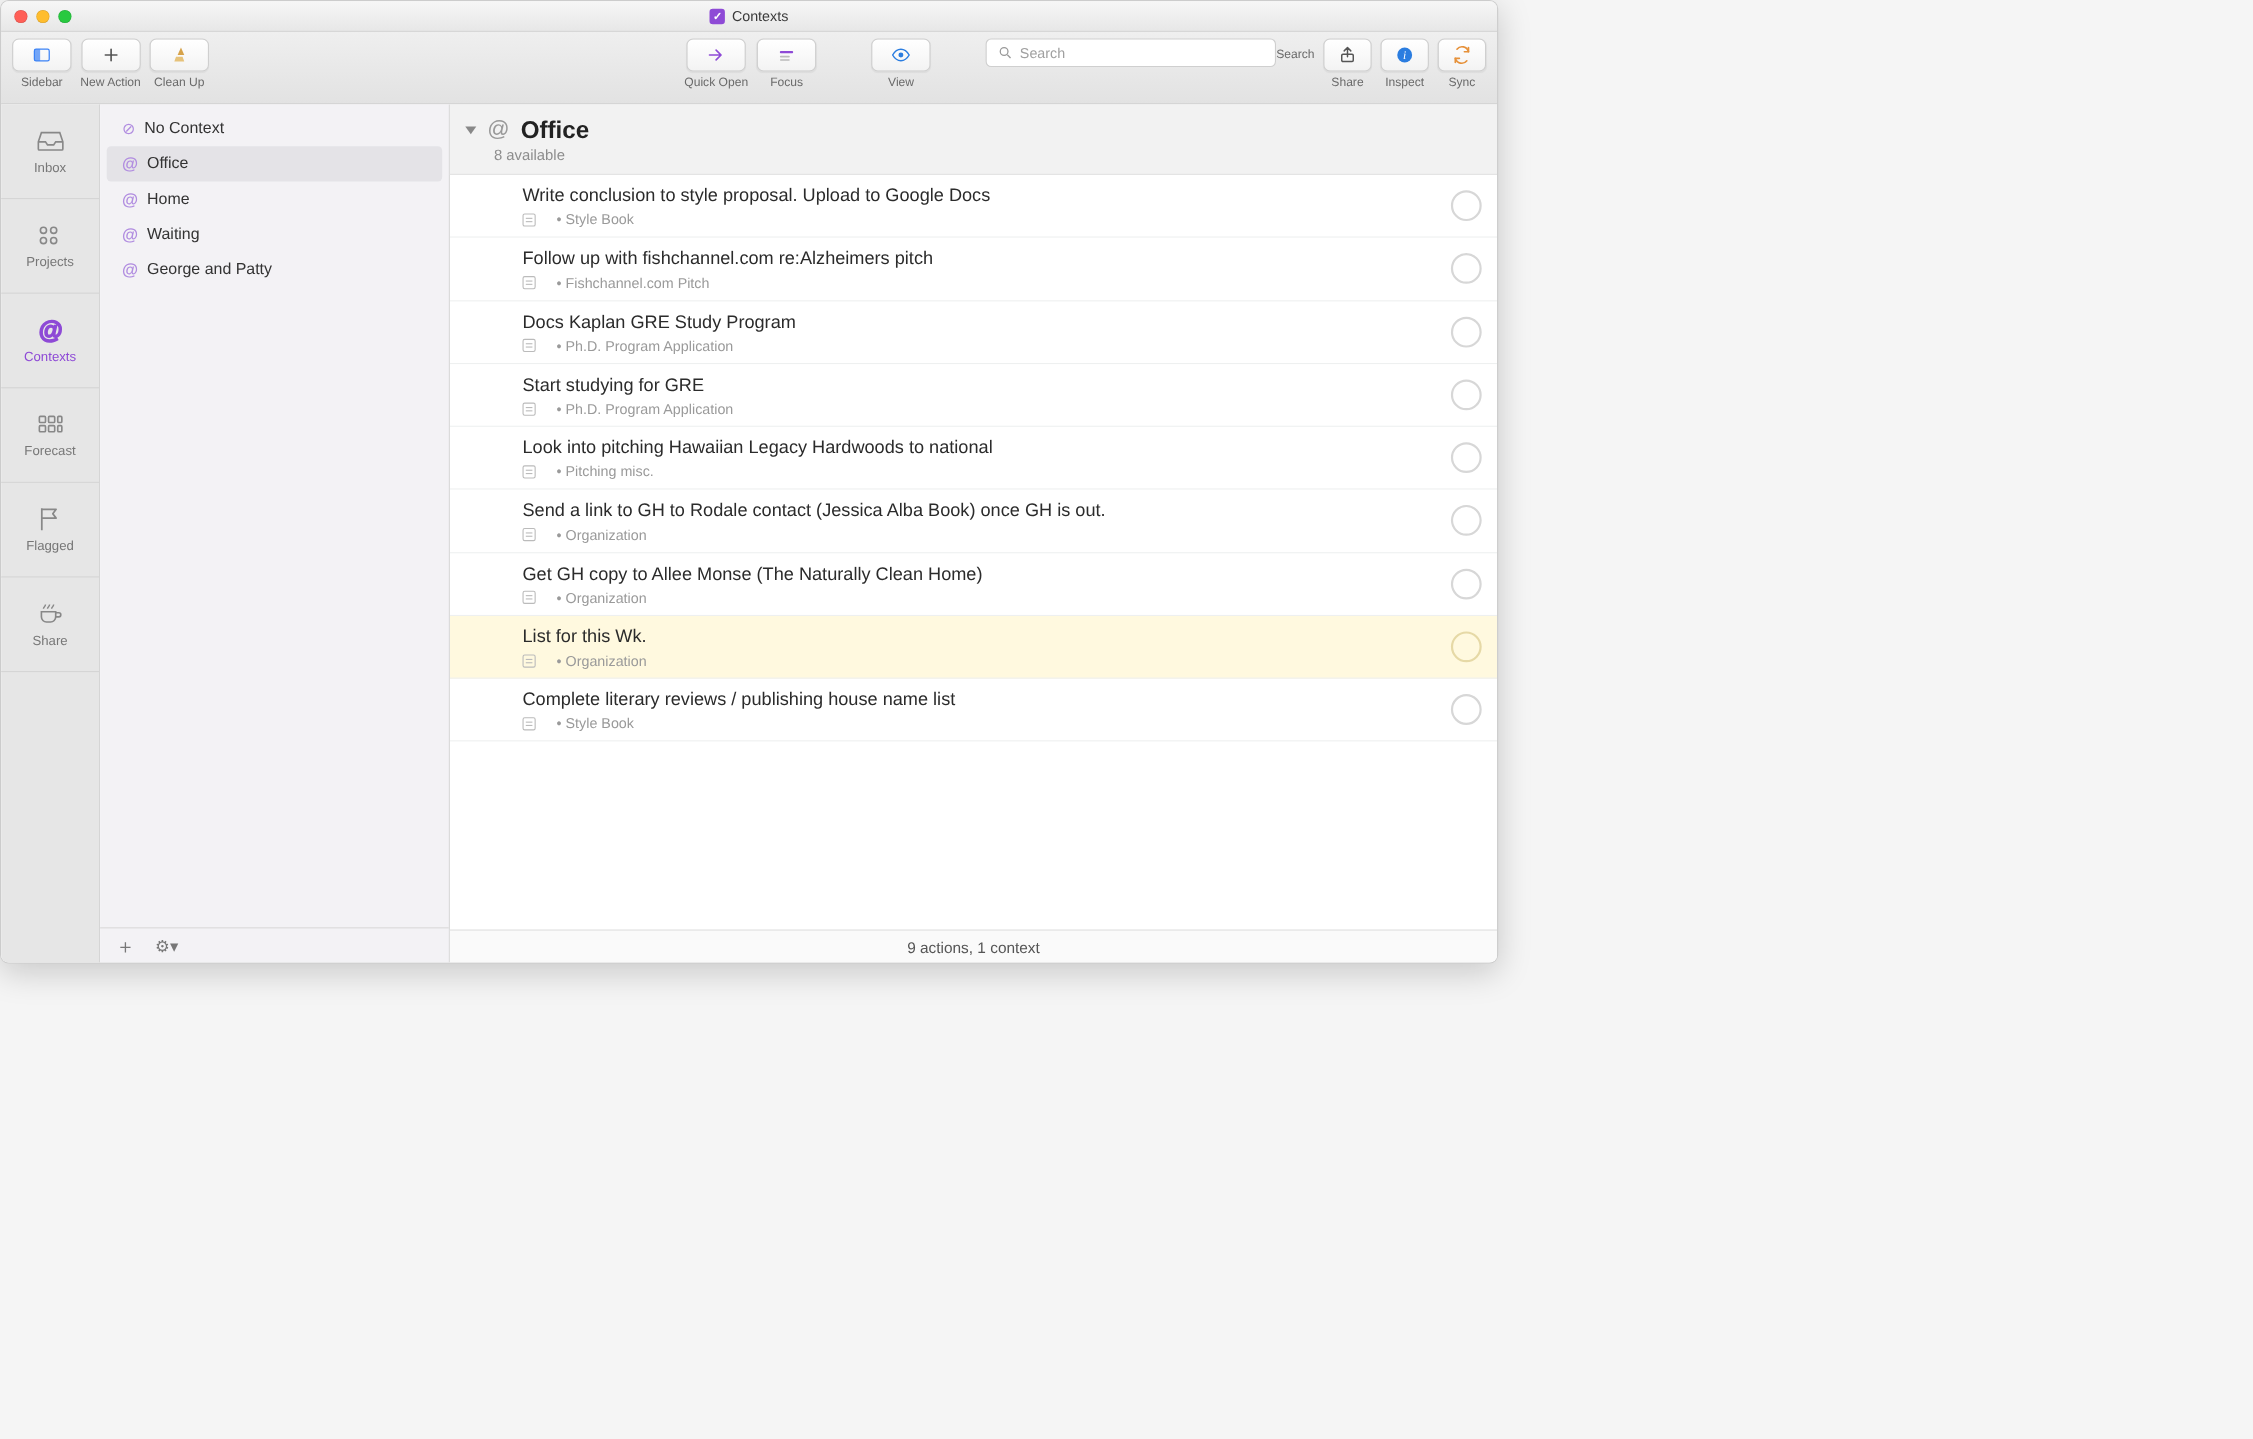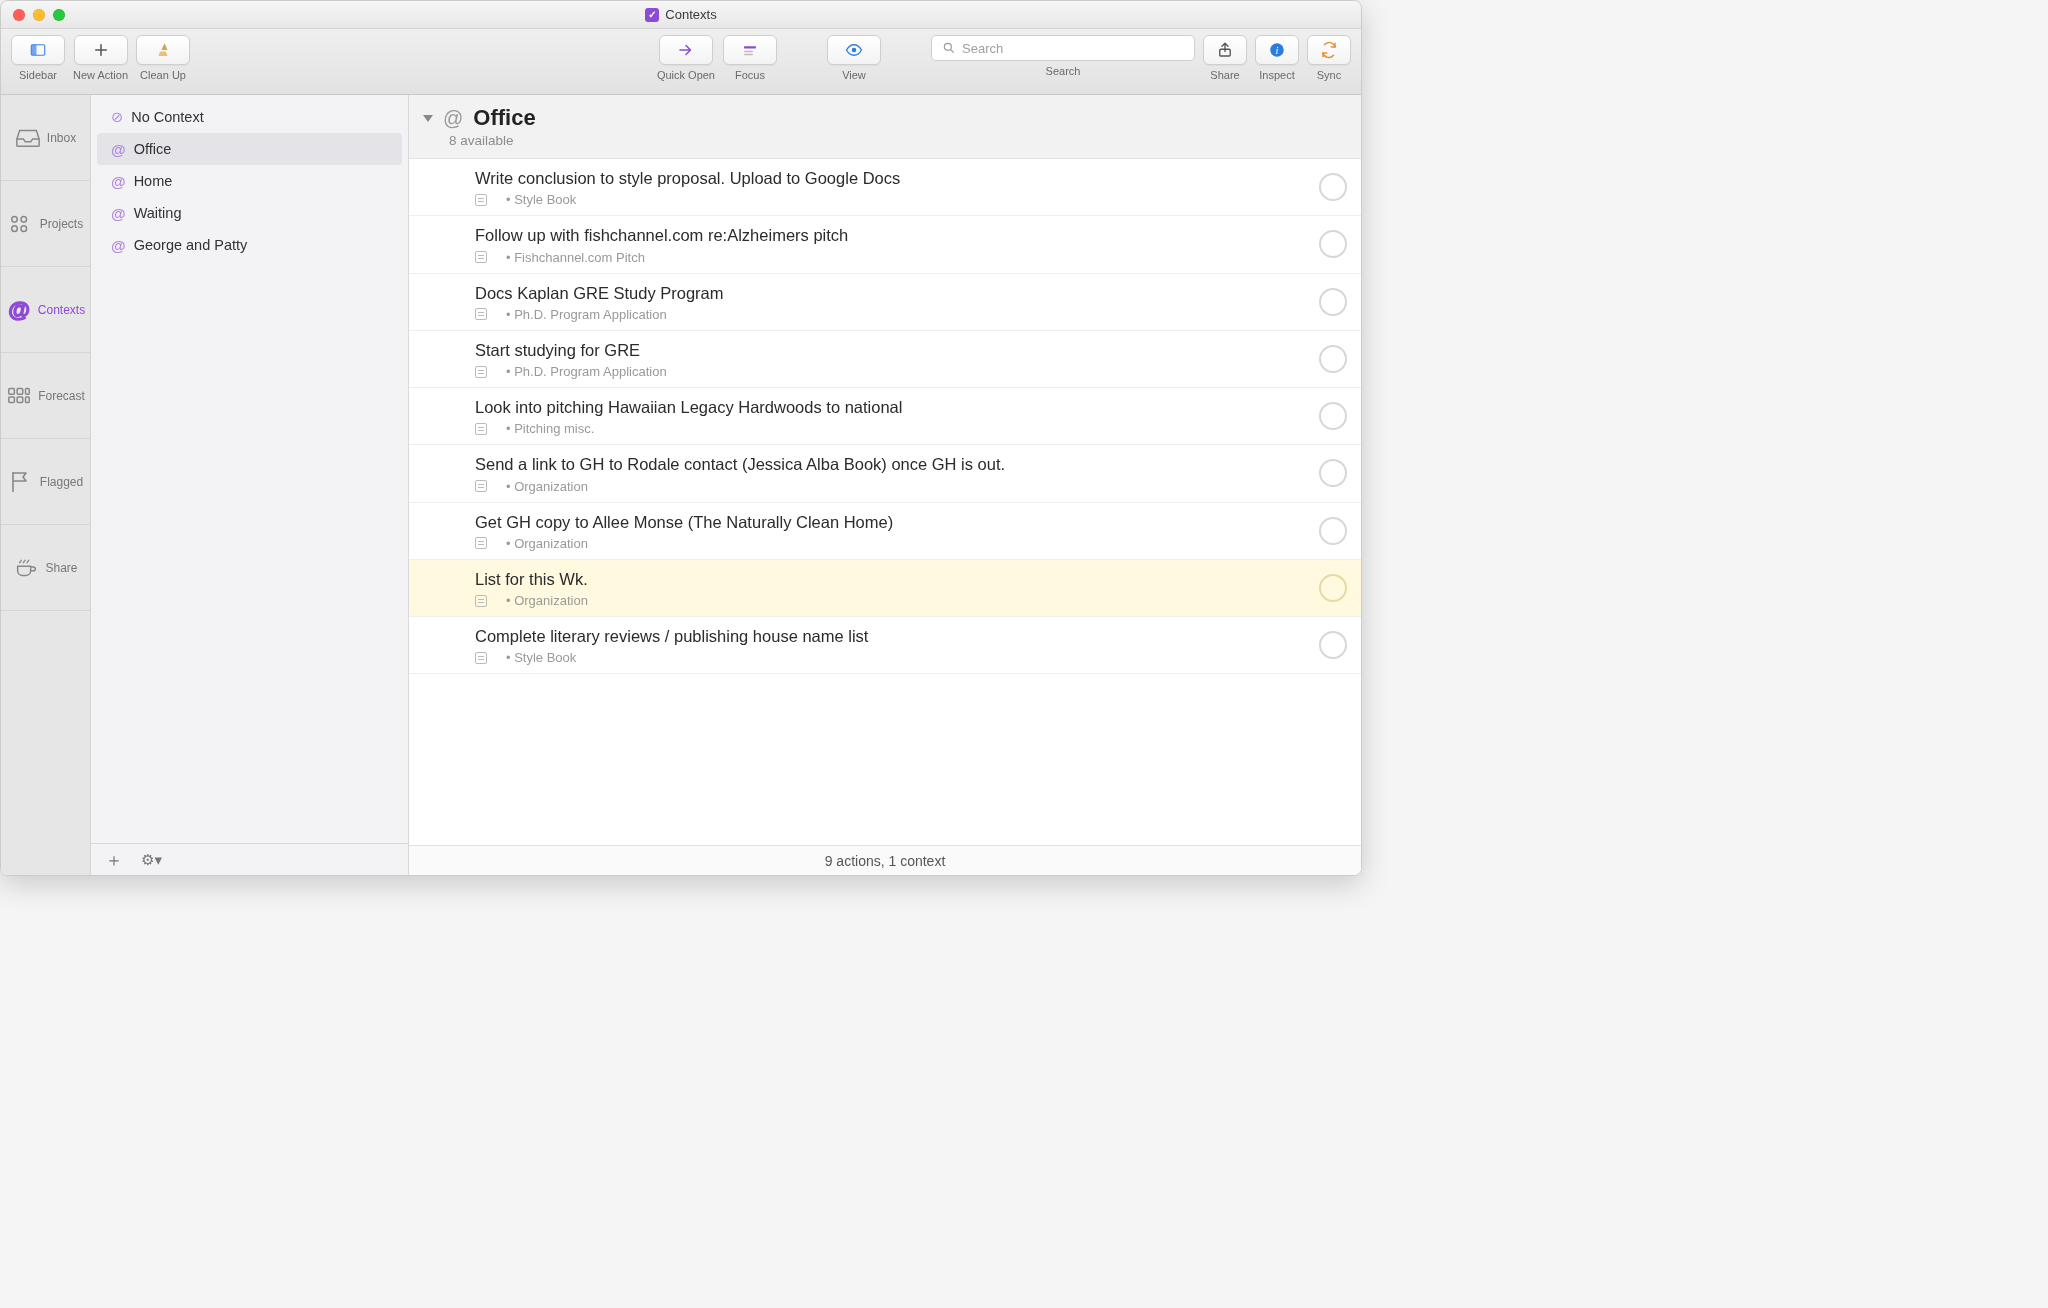--- a/index.html
+++ b/index.html
@@ -86,21 +86,21 @@
     color: #555;
     box-shadow: 0 1px 0 rgba(255,255,255,0.7) inset, 0 1px 1px rgba(0,0,0,0.05);
   }
   .tool-label {
     font-size: 11px;
     color: #6a6a6a;
     margin-top: 4px;
     text-align:left;
   }
   .toolbar-spacer { flex: 1; }
-  .search-wrap { display:flex; flex-direction:column; align-items:center; }
+  .search-wrap { display:flex; flex-direction:row; align-items:center; }
   .search-field {
     width: 264px;
     height: 26px;
     border-radius: 5px;
     border: 1px solid #cfcfcf;
     background: #ffffff;
     display:flex;
     align-items:center;
     padding: 0 10px;
     color: #a0a0a0;
@@ -118,21 +118,21 @@
   .rail {
     width: 90px;
     background: #e6e6e6;
     border-right: 1px solid #d5d5d5;
     display: flex;
     flex-direction: column;
   }
   .rail-item {
     height: 86px;
     display: flex;
-    flex-direction: row;
+    flex-direction: column;
     align-items: center;
     justify-content: center;
     gap: 6px;
     border-bottom: 1px solid #d5d5d5;
     color: #777;
     font-size: 12px;
   }
   .rail-item.active { color: #8e4ad6; }
   .rail-icon { width:26px; height:22px; display:flex; align-items:center; justify-content:center; }
   .rail-item.active .rail-icon svg { stroke:#8e4ad6; fill:none; }

